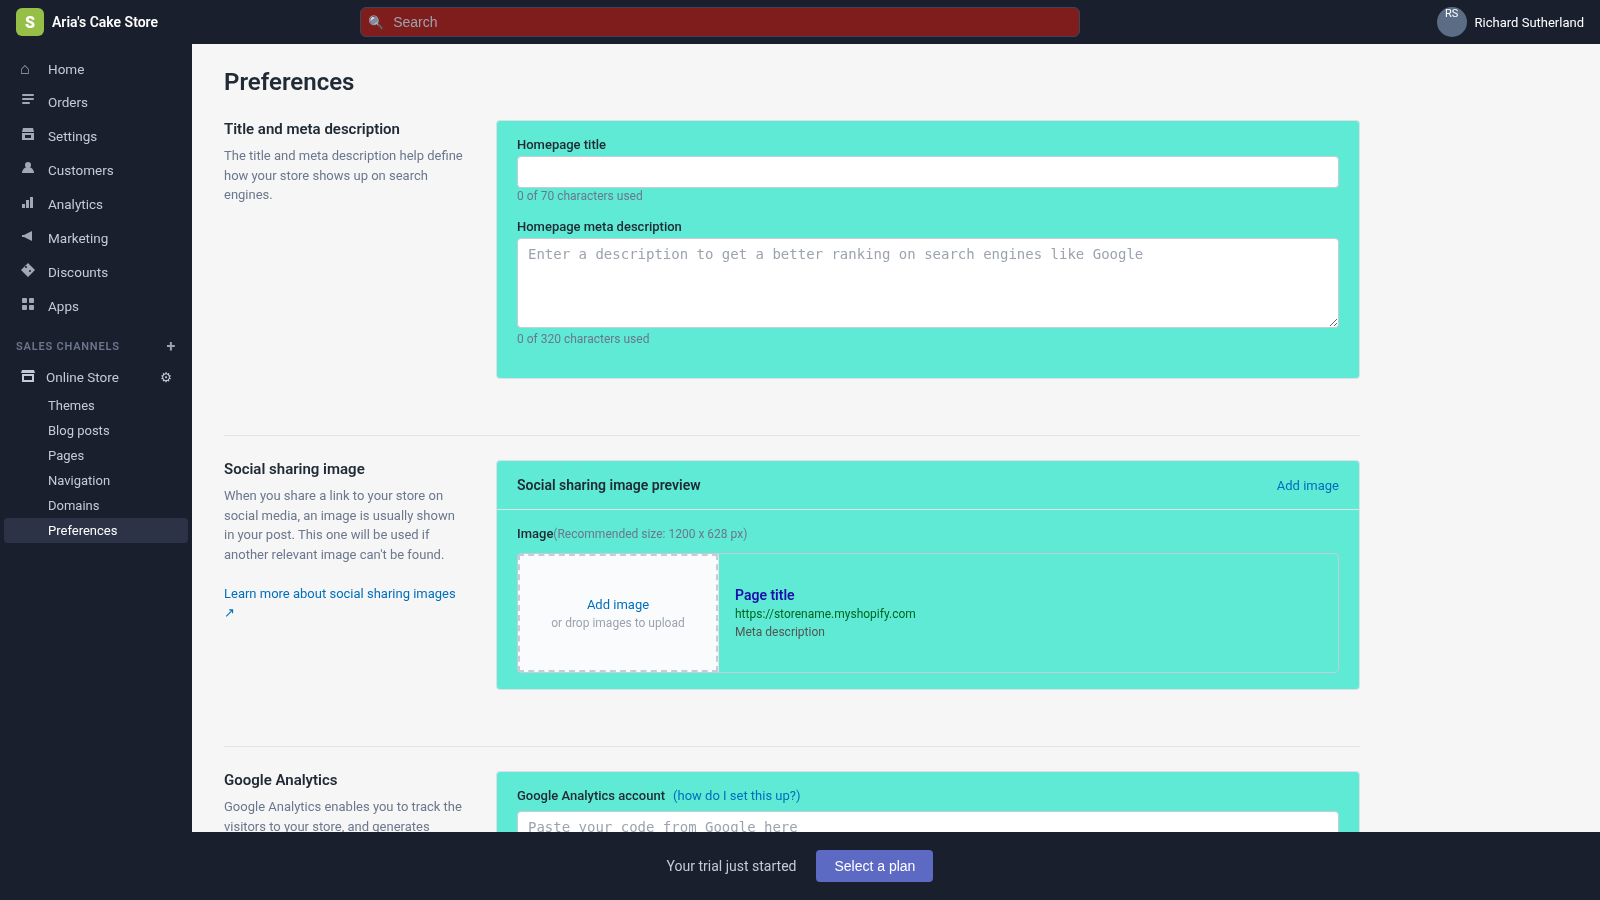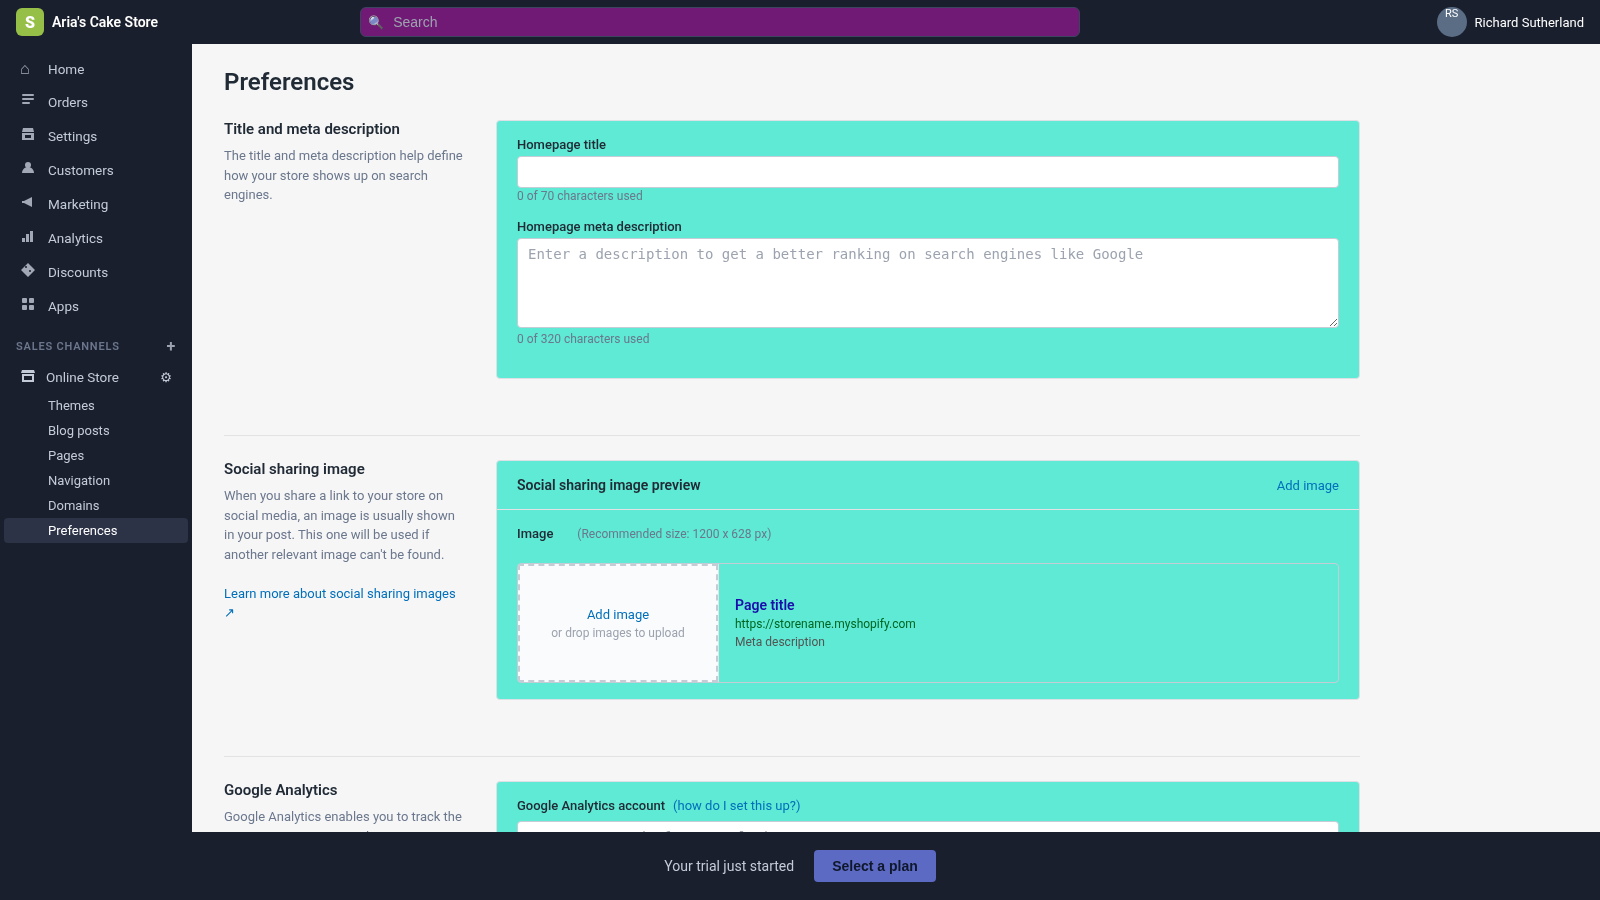--- a/index.html
+++ b/index.html
@@ -35,21 +35,21 @@
       font-weight: 900;
       font-size: 16px;
     }
     .search-bar {
       flex: 1;
       max-width: 720px;
       margin: 0 auto;
     }
     .search-bar input {
       width: 100%;
-      background: #701a75;
+      background: #7f1d1d;
       border: 1px solid #3d4460;
       border-radius: 6px;
       padding: 6px 12px 6px 32px;
       color: #fff;
       font-size: 14px;
       outline: none;
     }
     .search-bar input::placeholder { color: #9ca3af; }
     .search-wrapper {
       position: relative;
@@ -311,22 +311,22 @@
       font-size: 12px;
       color: #006621;
     }
     .preview-meta-desc {
       font-size: 12px;
       color: #545454;
     }
     .image-label-row {
       display: flex;
       align-items: center;
-      gap: 24px;
-      margin-bottom: 22px;
+      gap: 0;
+      margin-bottom: 12px;
     }
     .image-label {
       font-size: 13px;
       font-weight: 500;
       color: #212b36;
     }
     .image-size-hint {
       font-size: 12px;
       color: #6b778c;
     }
@@ -361,26 +361,26 @@
       justify-content: center;
       gap: 20px;
       z-index: 200;
     }
     .trial-text {
       color: #c4cbd8;
       font-size: 14px;
     }
     .select-plan-btn {
       background: #5c6ac4;
-      color: #0f172a;
+      color: #ffffff;
       border: none;
       border-radius: 4px;
       padding: 8px 18px;
       font-size: 14px;
-      font-weight: 700;
+      font-weight: 400;
       cursor: pointer;
     }
 
     
     ::-webkit-scrollbar { width: 6px; }
     ::-webkit-scrollbar-track { background: #f0f0f0; }
     ::-webkit-scrollbar-thumb { background: #c4cdd5; border-radius: 3px; }
   </style>
 </head>
 <body>
@@ -435,34 +435,34 @@
           <svg width="16" height="16" viewBox="0 0 16 16" fill="currentColor">
               <circle cx="8" cy="5" r="3"></circle>
               <path d="M2 13c0-3.3 2.7-6 6-6s6 2.7 6 6H2z"></path>
             </svg>
         </span>
         <span>Customers</span>
       </a>
       <a class="sidebar-item">
         <span class="icon">
           <svg width="16" height="16" viewBox="0 0 16 16" fill="currentColor">
-              <path d="M12 3L4 7v2l8 4V3zM2 7h2v2H2z"></path>
-            </svg>
-        </span>
-        <span>Marketing</span>
-      </a>
-      <a class="sidebar-item">
-        <span class="icon">
-          <svg width="16" height="16" viewBox="0 0 16 16" fill="currentColor">
               <rect x="2" y="10" width="3" height="4"></rect>
               <rect x="6" y="6" width="3" height="8"></rect>
               <rect x="10" y="3" width="3" height="11"></rect>
             </svg>
         </span>
         <span>Analytics</span>
+      </a>
+      <a class="sidebar-item">
+        <span class="icon">
+          <svg width="16" height="16" viewBox="0 0 16 16" fill="currentColor">
+              <path d="M12 3L4 7v2l8 4V3zM2 7h2v2H2z"></path>
+            </svg>
+        </span>
+        <span>Marketing</span>
       </a>
       <a class="sidebar-item">
         <span class="icon">
           <svg width="16" height="16" viewBox="0 0 16 16" fill="currentColor">
               <path d="M8 1L1 8l7 7 7-7-7-7zM6 6a1 1 0 110-2 1 1 0 010 2zm4 4a1 1 0 110-2 1 1 0 010 2z"></path>
             </svg>
         </span>
         <span>Discounts</span>
       </a>
       <a class="sidebar-item">

